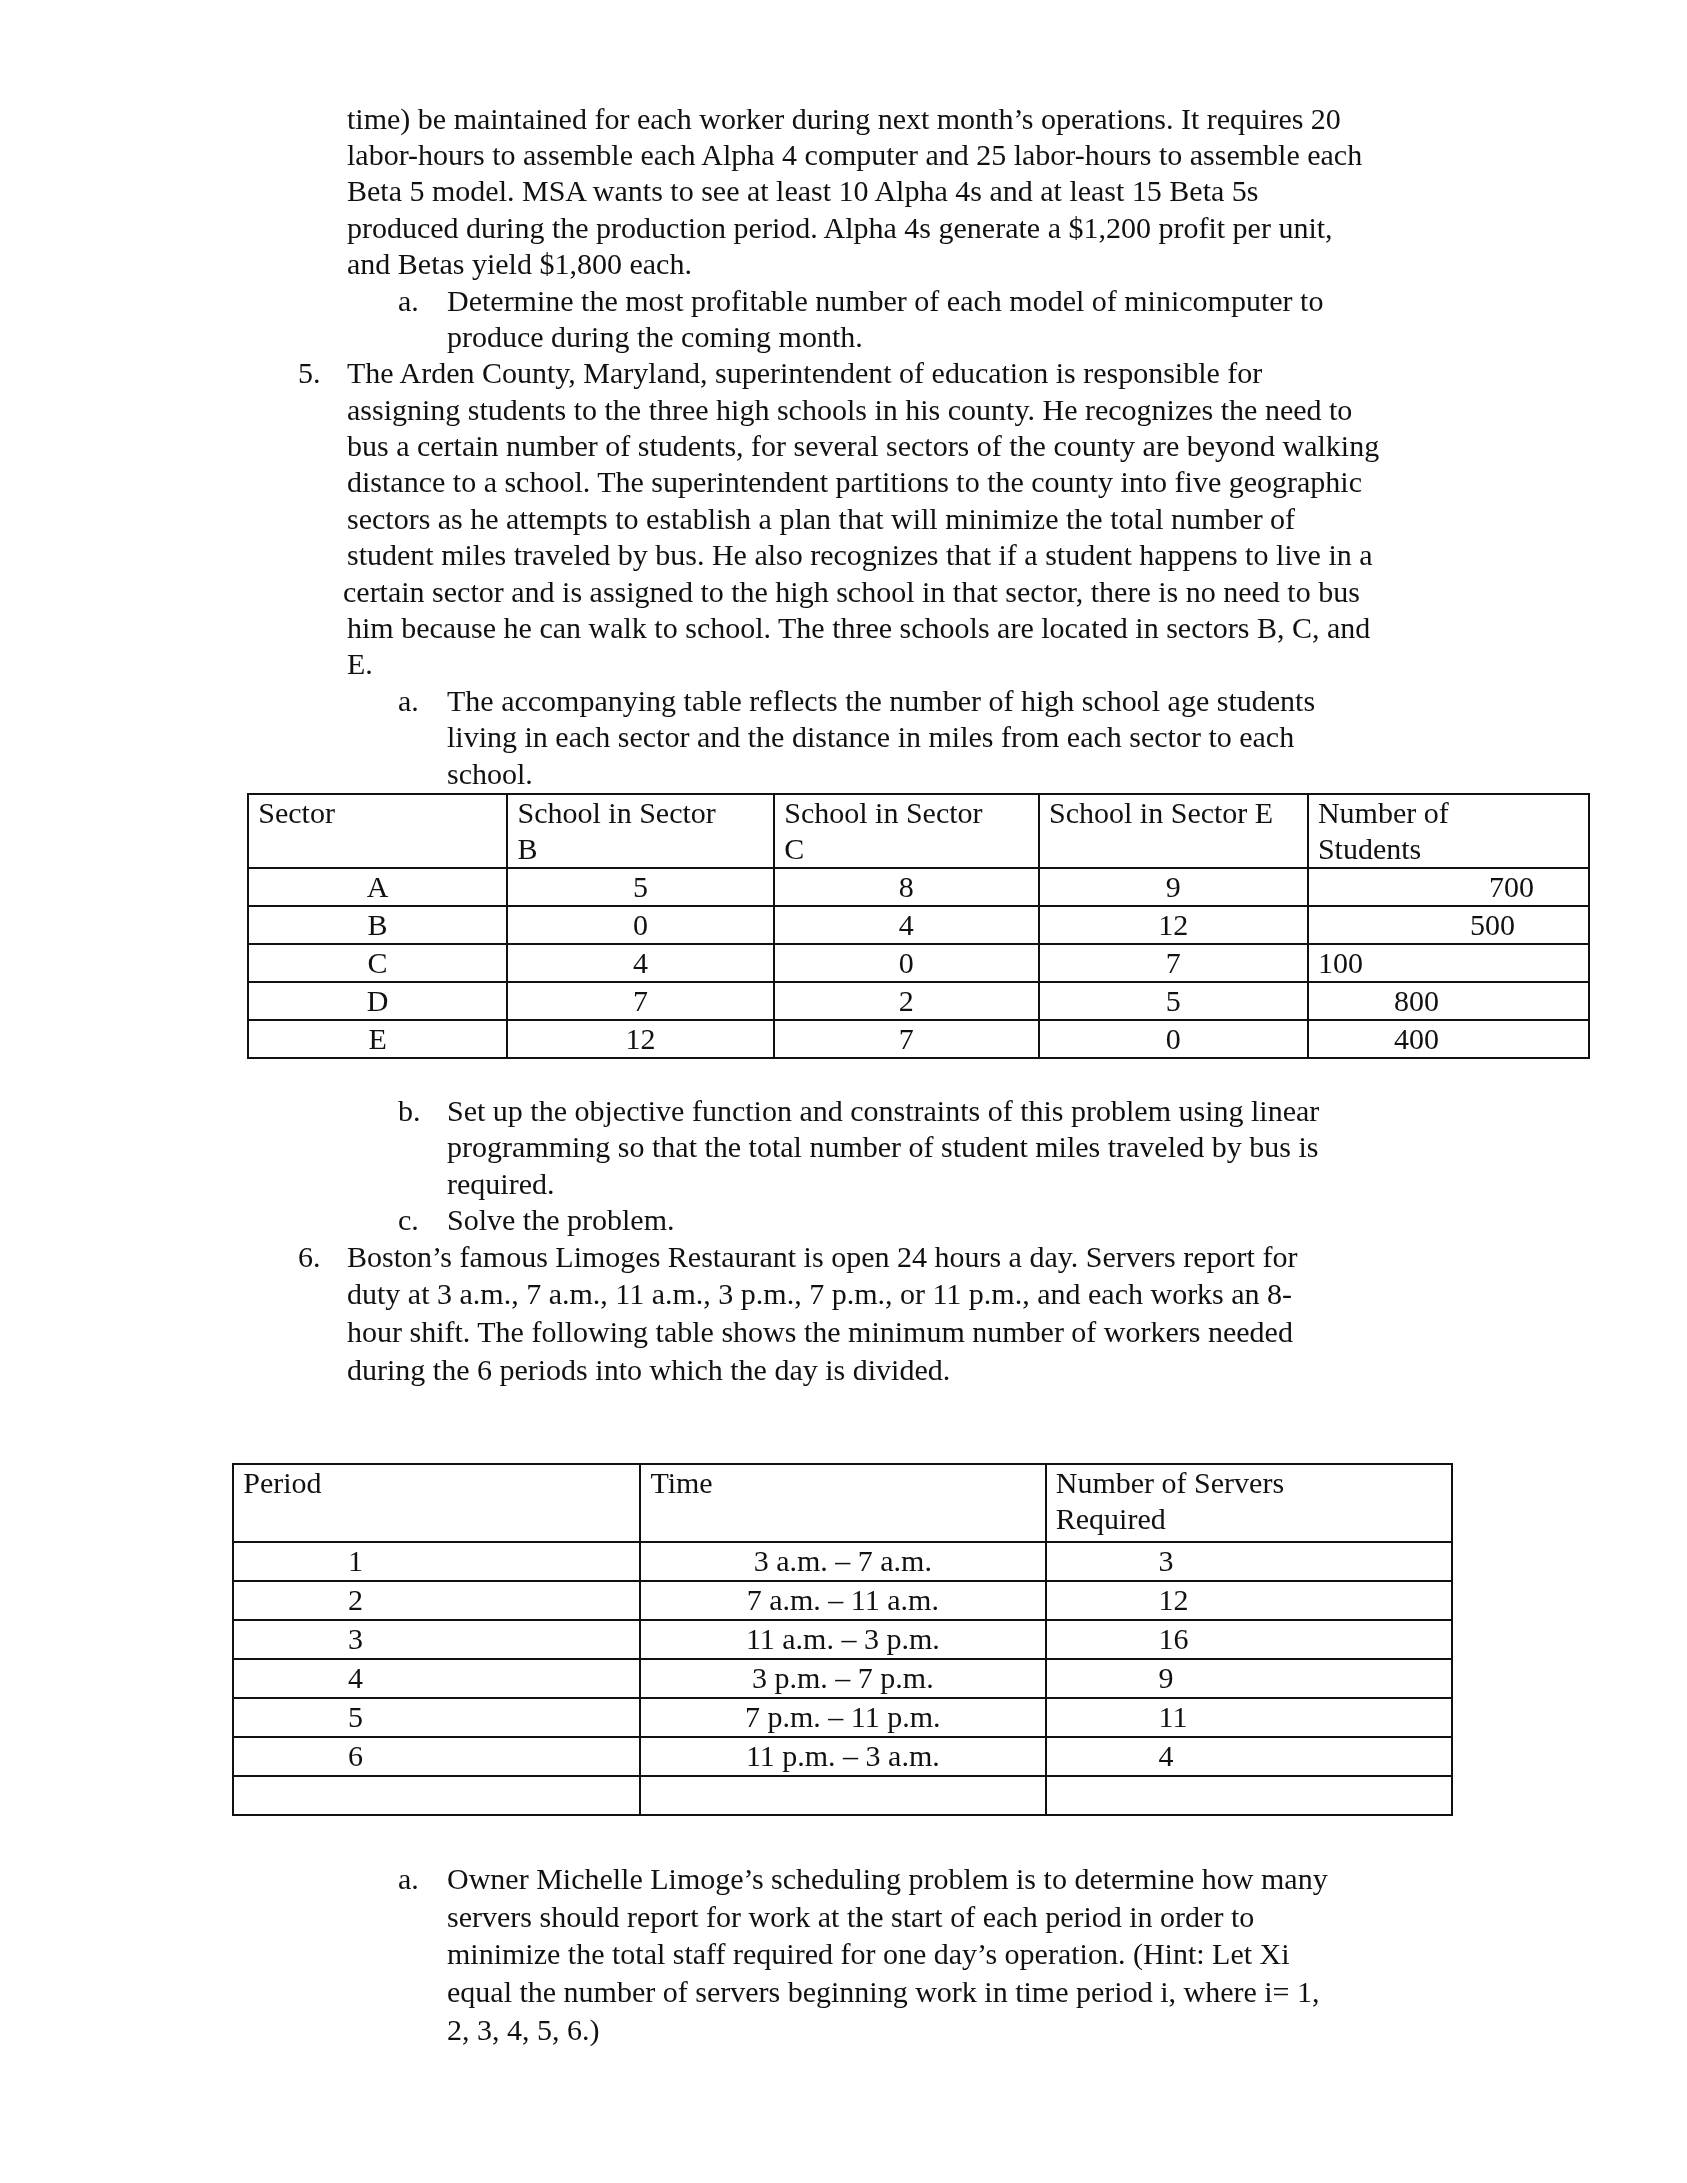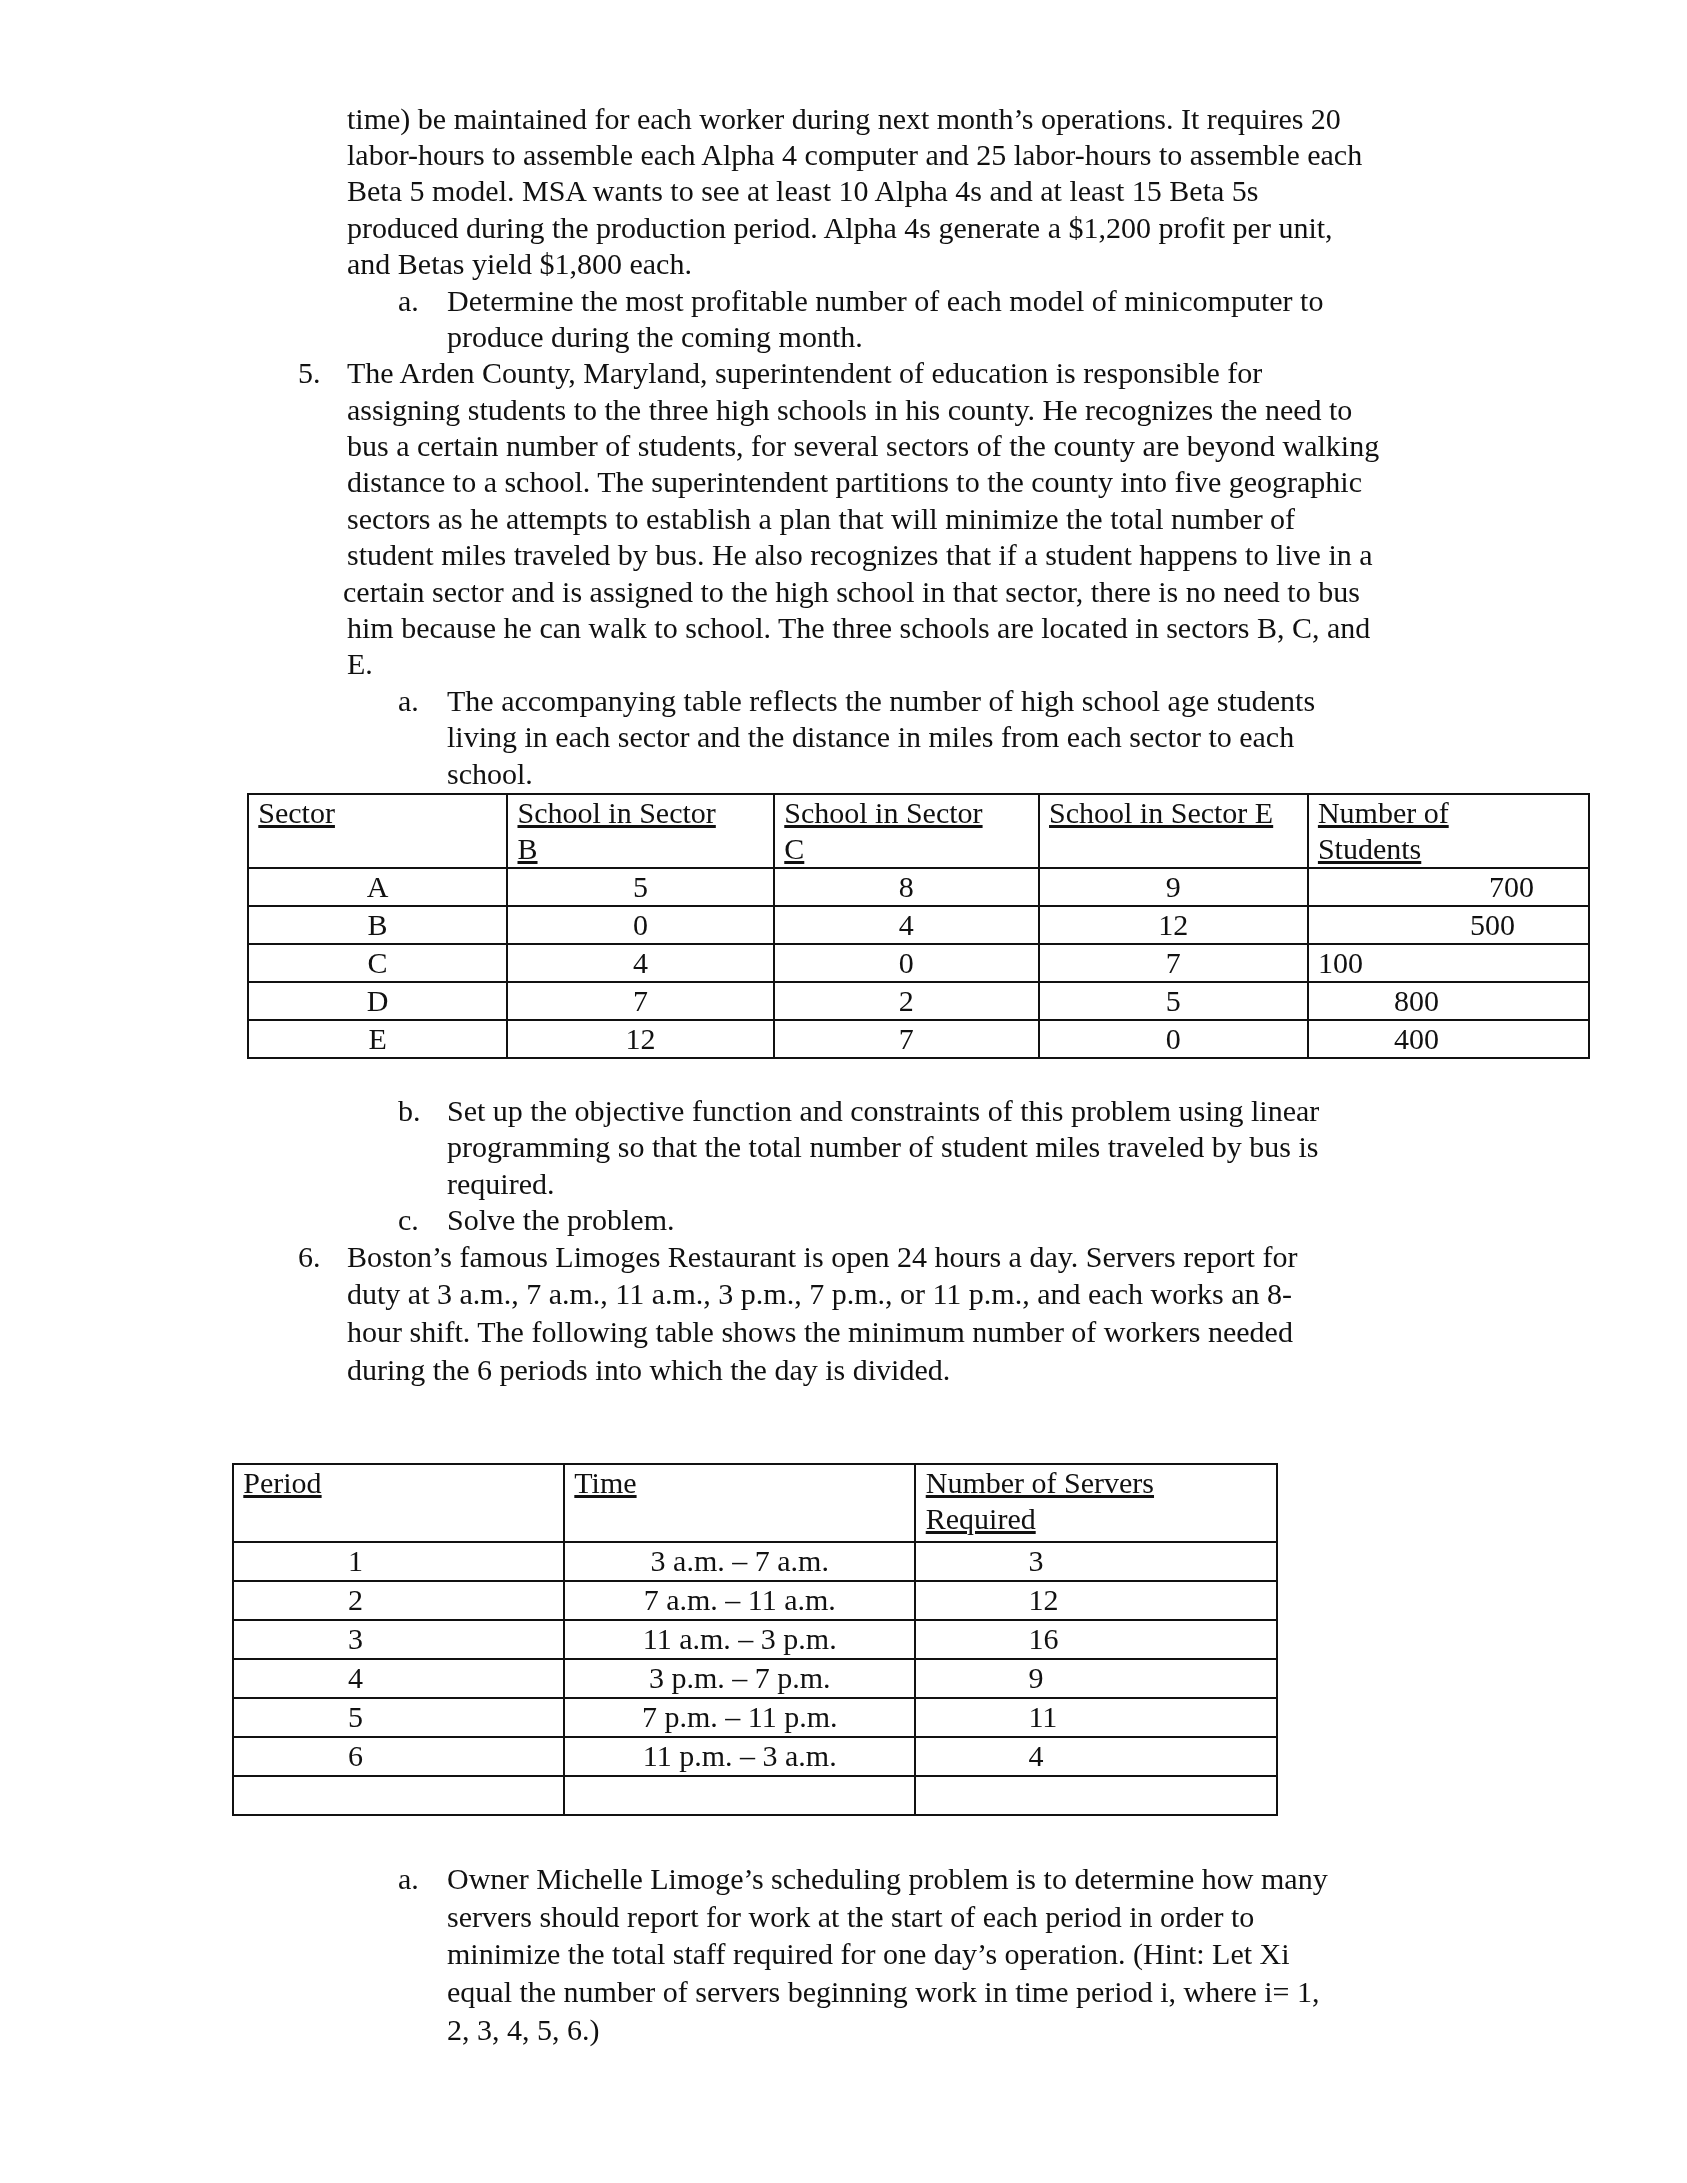--- a/index.html
+++ b/index.html
@@ -3,21 +3,21 @@
 <meta charset="utf-8">
 <style>
   html, body { margin: 0; padding: 0; background: #ffffff; }
   body { width: 1687px; height: 2183px; position: relative; overflow: hidden;
          font-family: "Liberation Serif", "DejaVu Serif", serif; color: #111111; }
   .line { position: absolute; font-size: 30px; line-height: 36px; white-space: nowrap; }
   .marker { position: absolute; font-size: 30px; line-height: 36px; white-space: nowrap; }
   table.grid { position: absolute; border-collapse: collapse; font-size: 30px; line-height: 36px; }
   table.grid td { border: 2.6px solid #111111; vertical-align: top; padding: 0 9.3px; white-space: nowrap; }
   table.grid td.c { text-align: center; }
-  .hdr-cell span { display: block; text-decoration: underline; }
+  .hdr-cell span { display: block; }
 </style>
 </head>
 <body>
 
 <div>
   <div class="line" style="left:347px;top:101px">time) be maintained for each worker during next month’s operations. It requires 20</div>
   <div class="line" style="left:347px;top:137px">labor-hours to assemble each Alpha 4 computer and 25 labor-hours to assemble each</div>
   <div class="line" style="left:347px;top:173px">Beta 5 model. MSA wants to see at least 10 Alpha 4s and at least 15 Beta 5s</div>
   <div class="line" style="left:347px;top:210px">produced during the production period. Alpha 4s generate a $1,200 profit per unit,</div>
   <div class="line" style="left:347px;top:246px">and Betas yield $1,800 each.</div>
@@ -125,21 +125,21 @@
 </div>
 
 <div>
   <div class="marker" style="left:298px;top:1239px">6.</div>
   <div class="line" style="left:347px;top:1239px">Boston’s famous Limoges Restaurant is open 24 hours a day. Servers report for</div>
   <div class="line" style="left:347px;top:1276px">duty at 3 a.m., 7 a.m., 11 a.m., 3 p.m., 7 p.m., or 11 p.m., and each works an 8-</div>
   <div class="line" style="left:347px;top:1314px">hour shift. The following table shows the minimum number of workers needed</div>
   <div class="line" style="left:347px;top:1352px">during the 6 periods into which the day is divided.</div>
 </div>
 
-<table class="grid" style="left:232px;top:1463px;width:1046px">
+<table class="grid" style="left:232px;top:1463px;width:1221px">
   <colgroup>
     <col style="width:408px">
       <col style="width:406px">
       <col style="width:407px">
   </colgroup>
   <tbody>
       <tr style="height:78px">
     <td class="hdr-cell">
           <span>Period</span>
           <span></span>

